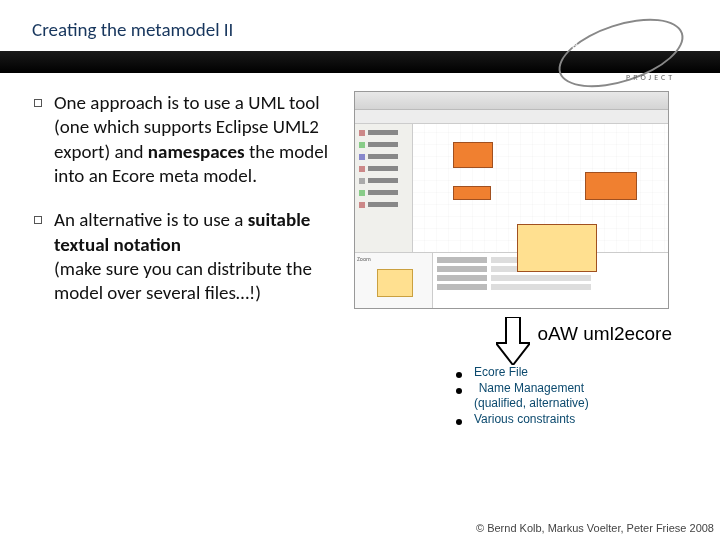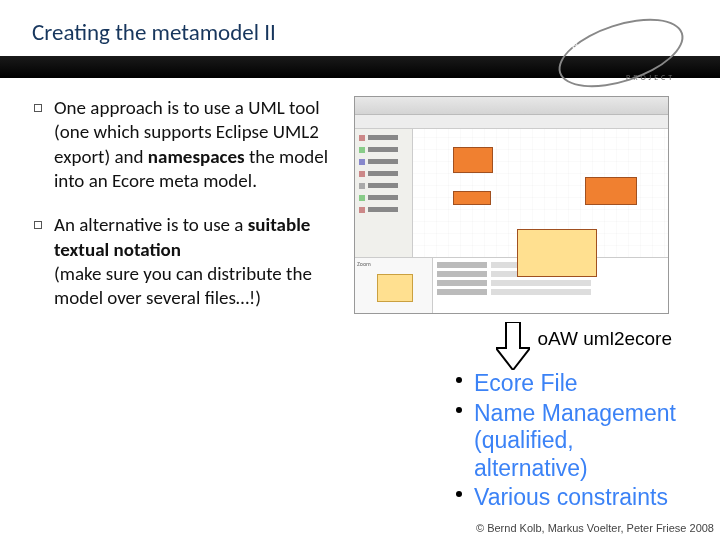--- a/index.html
+++ b/index.html
@@ -1,18 +1,18 @@
 <!DOCTYPE html>
 <html><head>
 <meta charset="utf-8">
 <style>
   * { box-sizing: border-box; margin: 0; padding: 0; }
   body { width: 720px; height: 540px; background: #fff; font-family: "Segoe UI", Calibri, Arial, sans-serif; position: relative; overflow: hidden; }
   .header { background: #fff; padding: 18px 0 10px 32px; }
-  .title { font-size: 23px; color: #17365d; font-weight: 500; }
+  .title { font-size: 19px; color: #17365d; font-weight: 500; }
   .band { height: 22px; background: linear-gradient(#1a1a1a, #000); position: relative; }
   .logo { position: absolute; right: 22px; top: 14px; width: 150px; height: 78px; }
   .logo-ellipse { position: absolute; width: 130px; height: 58px; border: 2px solid #888; border-radius: 50%; top: 10px; left: 8px; transform: rotate(-18deg); }
   .logo-text { position: absolute; top: 24px; left: 24px; color: #fff; font-size: 12px; letter-spacing: 2px; }
   .logo-text2 { position: absolute; top: 32px; left: 12px; color: #fff; font-size: 22px; font-style: italic; font-weight: 300; }
   .logo-text3 { position: absolute; top: 58px; left: 58px; color: #666; font-size: 8px; letter-spacing: 3px; padding-left: 20px; }
   .content { display: flex; padding: 18px 20px 0 34px; }
   .left { width: 310px; }
   .bullet-item { display: flex; margin-bottom: 20px; }
   .bullet-sq { width: 8px; height: 8px; border: 1px solid #555; margin-top: 8px; margin-right: 12px; flex-shrink: 0; }
@@ -39,21 +39,21 @@
   .ss-props { flex:1; background:#fff; padding:4px;}
   .prop-row { height:7px; margin-bottom:2px; display:flex;}
   .prop-l { width:50px; height:6px; background:#bbb; margin-right:4px;}
   .prop-r { width:100px; height:6px; background:#ddd;}
   .arrow { position: absolute; left: 152px; top: 226px; }
   .arrow svg { width: 34px; height: 48px; }
   .oaw { position: absolute; right: 12px; top: 232px; font-size: 19px; font-family: Arial; color:#000; }
   .sublist { position: absolute; left: 112px; top: 274px; }
   .sub-item { display: flex; margin-bottom: 2px; }
   .dot { width: 6px; height: 6px; background: #000; border-radius: 50%; margin-top: 7px; margin-right: 12px; flex-shrink:0; }
-  .sub-text { font-size: 23px; font-family: Arial; color:#3b82f6; line-height: 1.2; }
+  .sub-text { font-size: 12px; font-family: Arial; color:#0c4a6e; line-height: 1.2; text-align: center; }
   .footer { position: absolute; bottom: 6px; right: 6px; font-size: 11px; color: #444; font-family: Arial; }
 </style>
 </head>
 <body>
 
 <div class="header">
   <div class="title">Creating the metamodel II</div>
 </div>
 <div class="band"></div>
 

